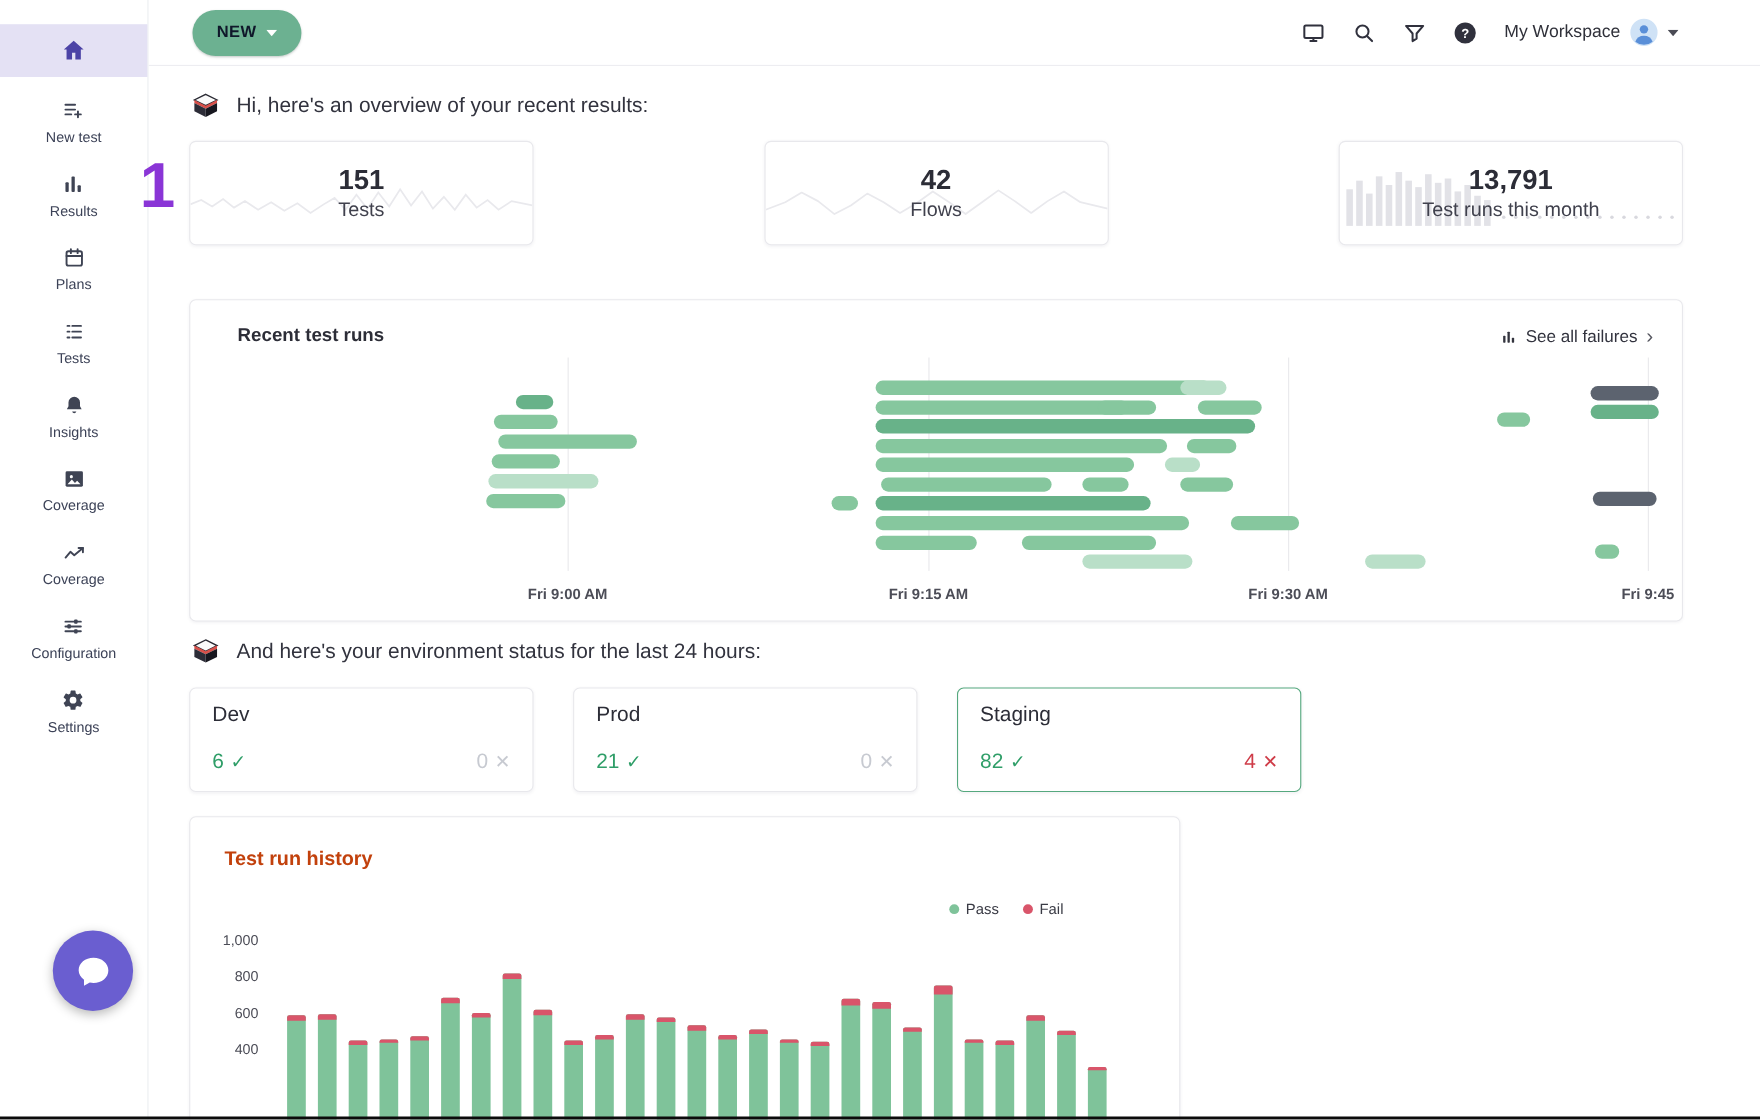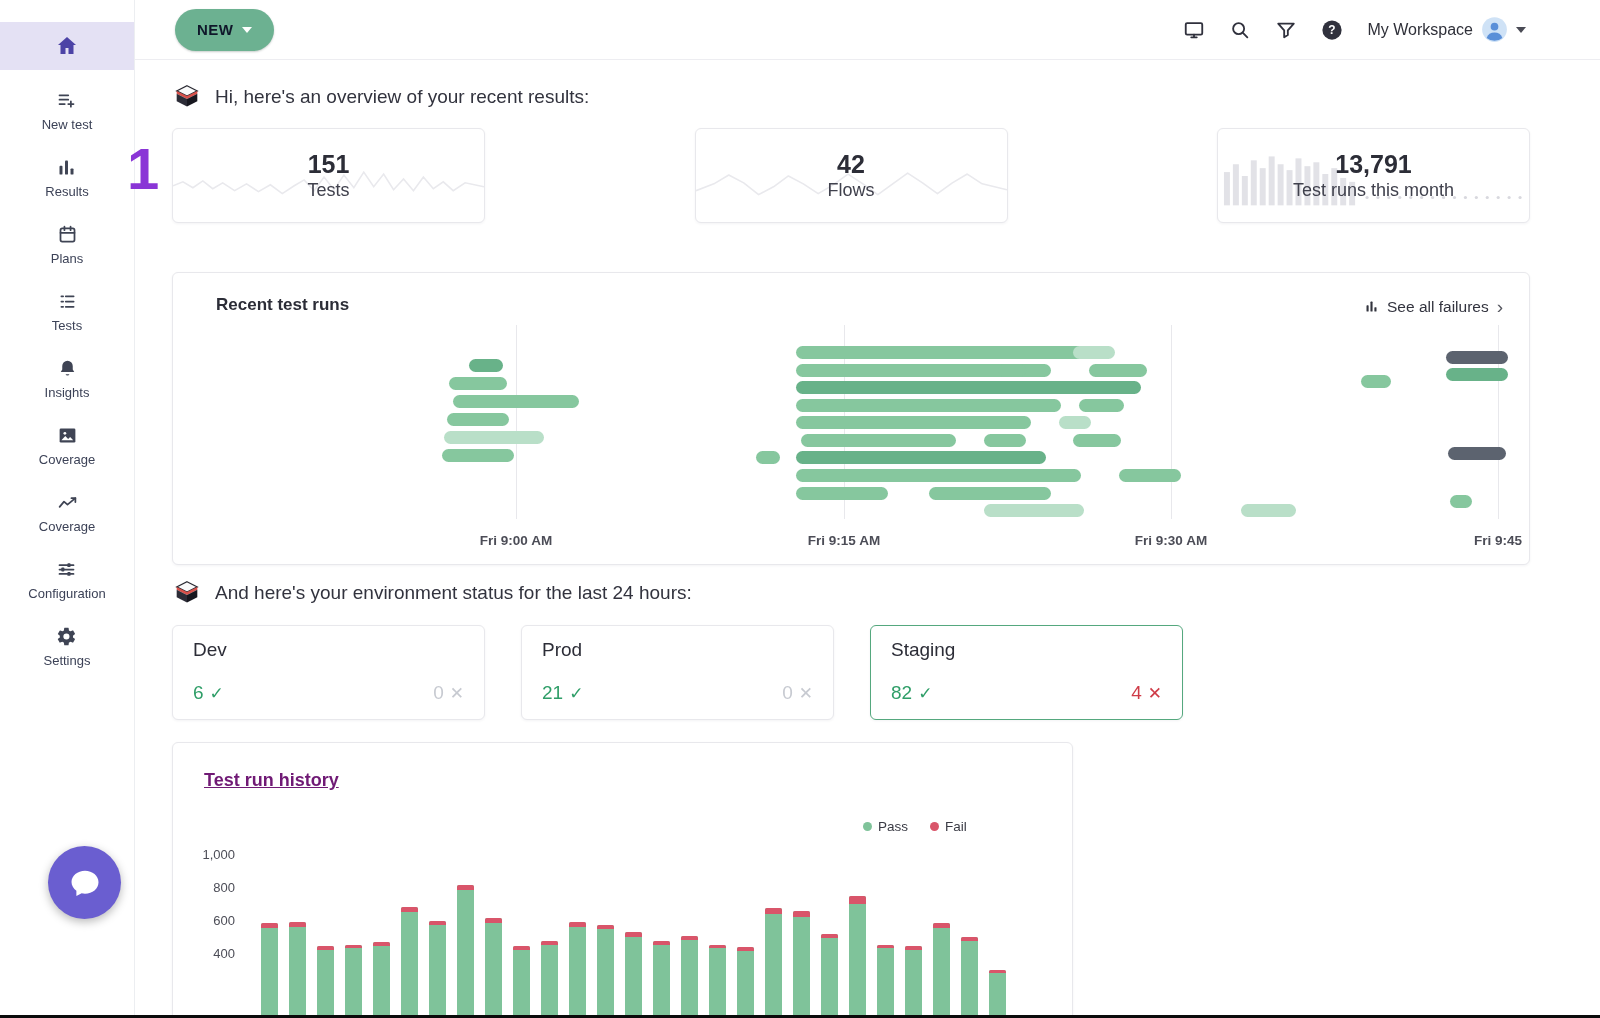--- a/index.html
+++ b/index.html
@@ -62,21 +62,21 @@
   .env-card.highlight { border:1.5px solid #55a87e; }
   .env-name { font-size:19px; color:#2c2d37; }
   .env-stats { margin-top:auto; display:flex; justify-content:space-between; align-items:baseline; font-size:19px; }
   .env-pass { color:#2f9e68; }
   .env-fail { color:#c7cad1; }
   .env-fail.red { color:#cf3c48; }
   .glyph { font-size:17px; margin-left:6px; }
 
   
   .history-card { left:172px; top:742px; width:901px; height:300px; overflow:hidden; }
-  .history-title { position:absolute; left:31px; top:27px; font-size:18px; font-weight:700; color:#701a75;text-decoration:underline; }
+  .history-title { position:absolute; left:31px; top:27px; font-size:18px; font-weight:700; color:#c2410c; }
   .legend { position:absolute; left:690px; top:76px; display:flex; gap:22px; align-items:center; font-size:13.5px; color:#3a3b45; }
   .legend-item { display:flex; align-items:center; }
   .legend-dot { width:9px; height:9px; border-radius:50%; display:inline-block; margin-right:6px; }
   .yticks { position:absolute; left:0; top:103px; width:62px; height:173px; }
   .ytick { position:absolute; right:0; font-size:13px; color:#4c4d57; }
   .plot { position:absolute; left:88px; top:103px; width:800px; height:173px; }
   .hbar { position:absolute; bottom:0; width:17px; border-radius:2px 2px 0 0; }
   .hbar-fail { position:absolute; top:0; left:0; right:0; border-radius:2px 2px 0 0; }
 
   

